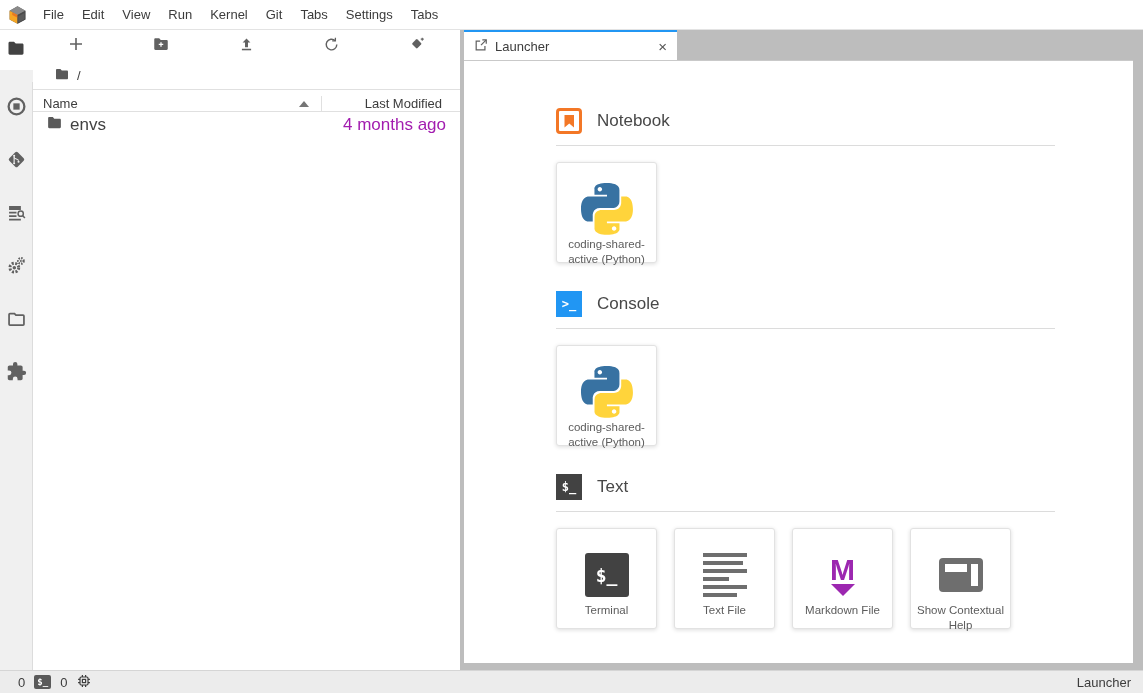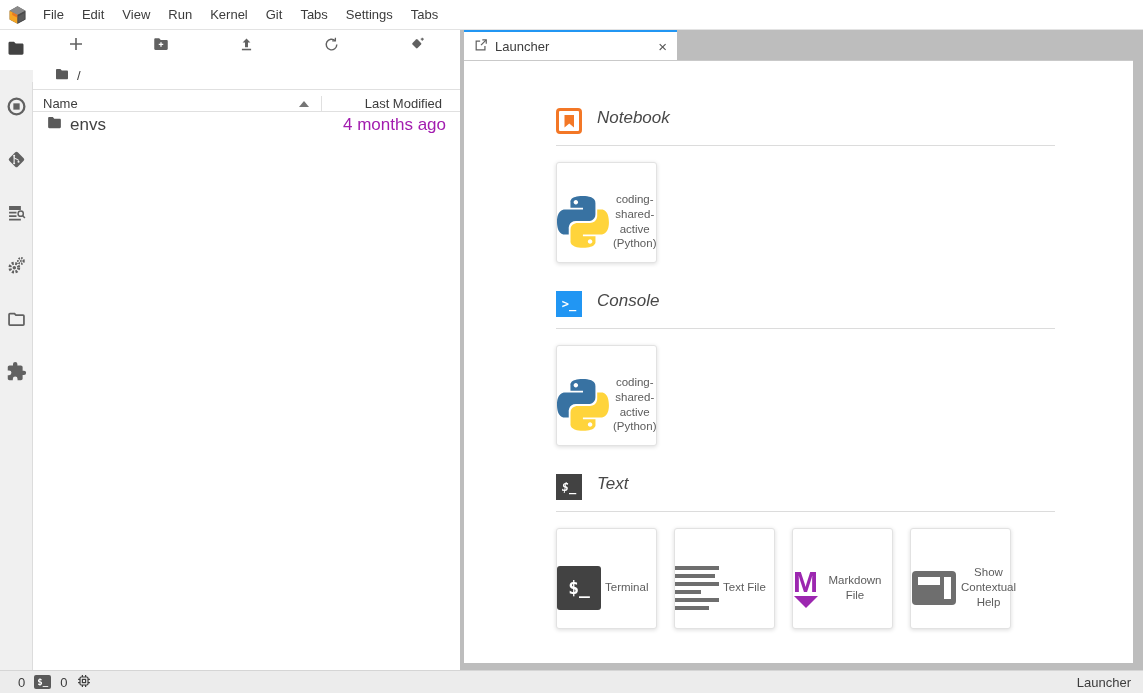--- a/index.html
+++ b/index.html
@@ -46,31 +46,31 @@
   
   .dock { flex:1; background:#bdbdbd; display:flex; flex-direction:column;
     padding:0 10px 7px 4px; min-width:0; }
   .dock-tabbar { height:30px; display:flex; flex:none; }
   .dock-tab { width:213px; background:#fff; border-top:2px solid #2196F3;
     display:flex; align-items:center; gap:7px; padding:0 10px; font-size:13px; cursor:pointer; }
   .tab-close { margin-left:auto; font-size:15px; color:#555; cursor:pointer; line-height:1; }
   .dock-body { flex:1; background:#fff; border-top:1px solid #c9c9c9; overflow:hidden; }
 
   .launcher { padding:47px 78px 0 92px; }
-  .section-header { display:flex; gap:15px; margin-bottom:11px;font-style:italic; }
+  .section-header { display:flex; align-items:center; gap:15px; margin-bottom:11px; }
   .section-icon { width:26px; height:26px; flex:none; }
   .icon-box { width:26px; height:26px; display:flex; align-items:center; justify-content:center;
     font-family:"DejaVu Sans Mono", monospace; font-weight:bold; font-size:12px; color:#fff; }
   .icon-box.blue { background:#2196F3; }
   .icon-box.dark { background:#424242; }
   .section-title { font-size:17px; color:#484848; }
   .section-divider { border-bottom:1px solid #dcdcdc; margin-bottom:16px; }
   .cards { display:flex; gap:17px; margin-bottom:28px; }
   .card { width:101px; height:101px; background:#fff; border:1px solid #e2e2e2; border-radius:3px;
-    box-shadow:0 1px 4px rgba(0,0,0,.14); display:flex; flex-direction:row; align-items:center;
+    box-shadow:0 1px 4px rgba(0,0,0,.14); display:flex; flex-direction:column; align-items:center;
     padding-top:18px; cursor:pointer; }
   .card-icon { height:56px; display:flex; align-items:center; justify-content:center; flex:none; }
   .card-label { font-size:11.5px; color:#5c5c5c; text-align:center; line-height:1.3; padding:0 4px; }
   .term-tile { width:44px; height:44px; background:#424242; border-radius:3px; color:#fff;
     display:flex; align-items:center; justify-content:center;
     font-family:"DejaVu Sans Mono", monospace; font-weight:bold; font-size:18px; }
   .text-lines { width:44px; display:flex; flex-direction:column; gap:4px; }
   .text-lines span { height:4px; background:#6e6e6e; }
   .md-icon { display:flex; flex-direction:column; align-items:center; line-height:1; }
   .md-m { font-size:30px; font-weight:bold; color:#9C27B0; }

